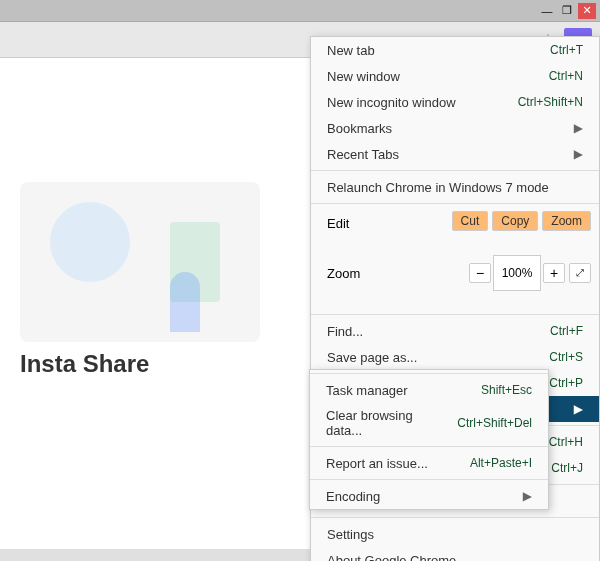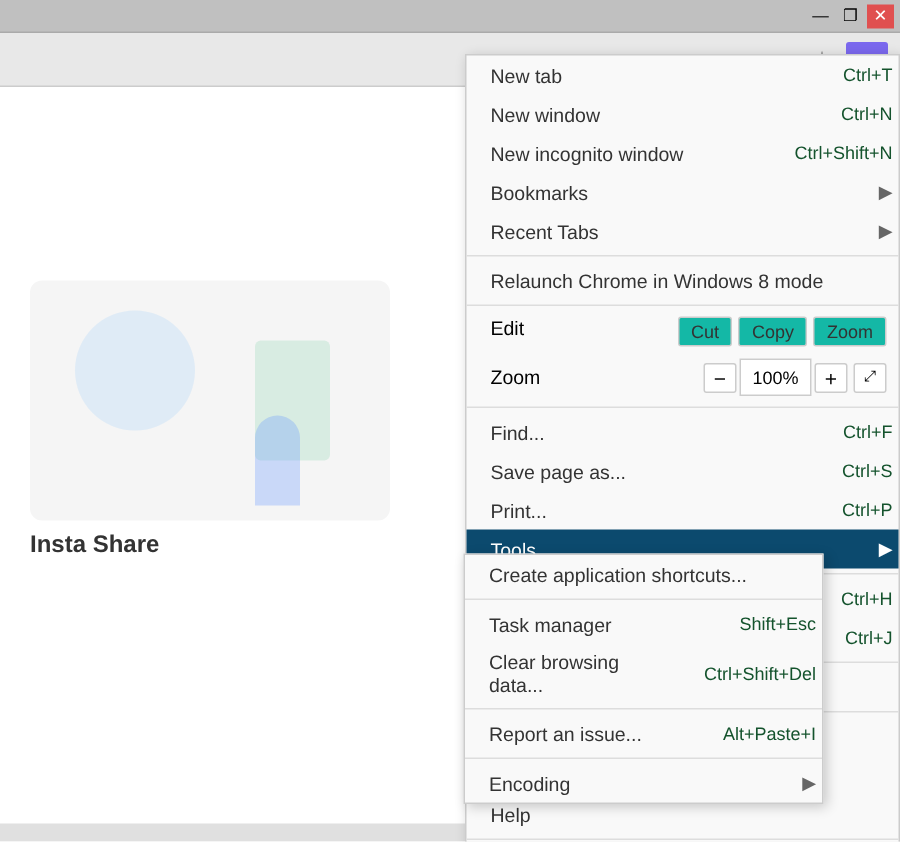--- a/index.html
+++ b/index.html
@@ -126,21 +126,21 @@
       background: rgba(100,150,255,0.3);
       position: absolute;
       bottom: 10px; right: 60px;
       border-radius: 15px 15px 0 0;
     }
 
     .page-title-area {
       margin-top: 8px;
     }
     .page-title-text {
-      font-size: 16px;
+      font-size: 24px;
       font-weight: bold;
       color: #333;
     }
 
     
     .bottom-scrollbar {
       position: absolute;
       bottom: 0;
       left: 0;
       right: 0;
@@ -165,21 +165,21 @@
       width: 290px;
       background: #f9f9f9;
       border: 1px solid #ccc;
       box-shadow: 2px 2px 8px rgba(0,0,0,0.2);
       z-index: 100;
     }
     .menu-item {
       display: flex;
       align-items: center;
       justify-content: space-between;
-      padding: 5px 4px 5px 16px;
+      padding: 5px 16px 5px 16px;
       cursor: pointer;
       color: #333;
       min-height: 26px;
     }
     .menu-item.highlighted {
       background: #0c4a6e;
       color: white;
     }
     .menu-item-label {
       flex: 1;
@@ -199,31 +199,31 @@
     }
     .menu-separator {
       height: 1px;
       background: #ddd;
       margin: 3px 0;
     }
 
     
     .menu-item-edit {
       display: flex;
-      align-items: flex-start;
+      align-items: flex-end;
       padding: 4px 8px;
       min-height: 26px;
     }
     .menu-item-edit .edit-label {
       flex: 1;
       padding-left: 8px;
     }
     .edit-btn {
       border: 1px solid #ccc;
-      background: #14b8a6;
+      background: #fdba74;
       padding: 2px 8px;
       font-size: 12px;
       margin-left: 4px;
       cursor: pointer;
       border-radius: 2px;
       color: #333;
     }
 
     
     .menu-item-zoom {
@@ -242,26 +242,26 @@
       align-items: center;
       justify-content: center;
       cursor: pointer;
       font-size: 14px;
       border-radius: 2px;
     }
     .zoom-value {
       border: 1px solid #ccc;
       background: #fff;
       width: 48px;
-      height: 25px;
+      height: 36px;
       display: flex;
       align-items: center;
       justify-content: center;
       font-size: 12px;
-      margin: 0 2px;
+      margin: 16px 2px;
     }
     .zoom-fullscreen {
       border: 1px solid #ccc;
       background: #fff;
       width: 22px;
       height: 20px;
       display: flex;
       align-items: center;
       justify-content: center;
       cursor: pointer;
@@ -352,21 +352,21 @@
 
     <span class="menu-item-arrow">▶</span>
   </div>
     <div class="menu-item">
     <span class="menu-item-label">Recent Tabs</span>
 
     <span class="menu-item-arrow">▶</span>
   </div>
     <div class="menu-separator"></div>
     <div class="menu-item">
-    <span class="menu-item-label">Relaunch Chrome in Windows 8 mode</span>
+    <span class="menu-item-label">Relaunch Chrome in Windows 7 mode</span>
 
   </div>
     <div class="menu-separator"></div>
     <div class="menu-item-edit">
       <span class="edit-label">Edit</span>
       <button class="edit-btn">Cut</button>
       <button class="edit-btn">Copy</button>
       <button class="edit-btn">Zoom</button>
     </div>
     <div class="menu-item-zoom">
@@ -429,24 +429,20 @@
     <div class="menu-separator"></div>
     <div class="menu-item">
     
     
     
   </div>
   </div>
 
 <div class="submenu-wrapper" id="submenu-el" style="top: 369px;">
   <div class="submenu" id="submenu-inner">
-  <div class="menu-item">
-    <span class="menu-item-label">Create application shortcuts...</span>
-
-  </div>
       <div class="menu-separator"></div>
       <div class="menu-item">
     <span class="menu-item-label">Task manager</span>
     <span class="menu-item-shortcut">Shift+Esc</span>
 
   </div>
       <div class="menu-item">
     <span class="menu-item-label">Clear browsing data...</span>
     <span class="menu-item-shortcut">Ctrl+Shift+Del</span>
 

